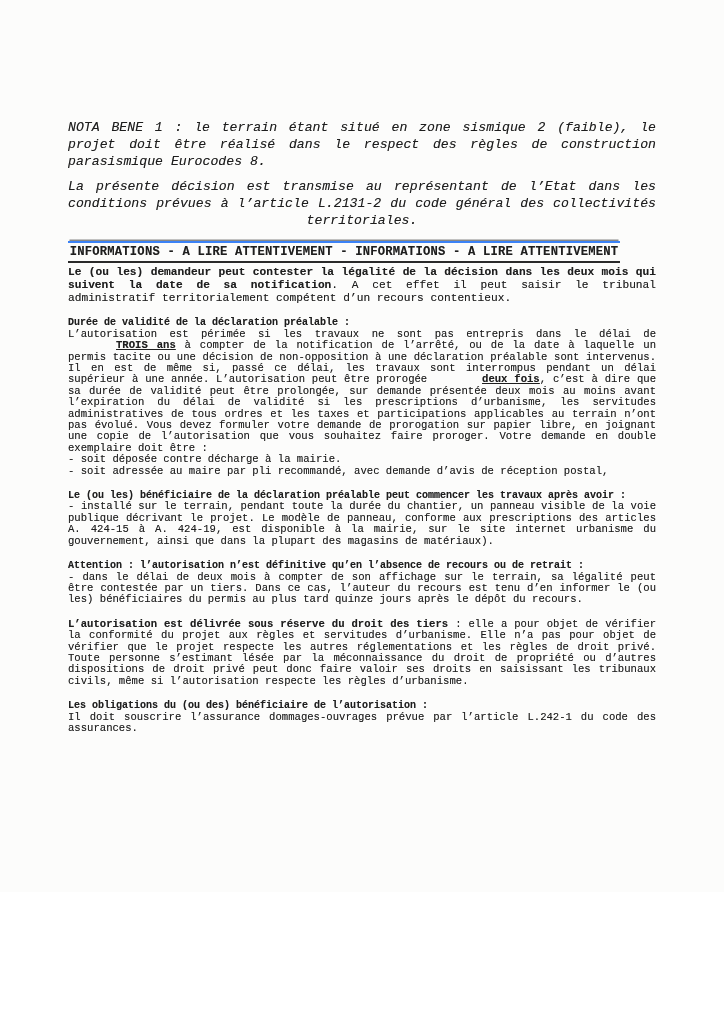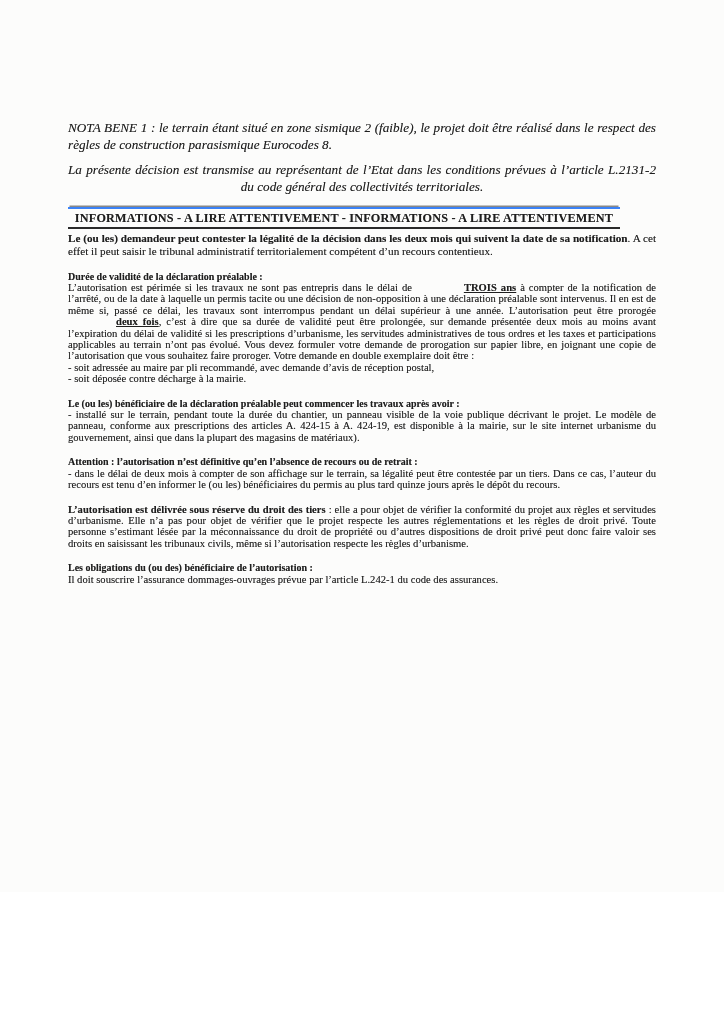--- a/index.html
+++ b/index.html
@@ -1,21 +1,21 @@
 <!DOCTYPE html>
 <html><head>
 <meta charset="utf-8">
 <style>
   html, body { margin: 0; padding: 0; background: #ffffff; }
   .page {
     position: relative;
     width: 724px;
     height: 892px;
     background: #fcfcfb;
-    font-family: Liberation Serif, serif;
+    font-family: Liberation Mono, monospace;
     color: #1e1e1e;
     overflow: hidden;
     text-shadow: 0 0 0.4px rgba(30,30,30,0.45);
   }
   .content {
     position: absolute;
     top: 119px;
     left: 68px;
     width: 588px;
   }
@@ -106,22 +106,22 @@
 
     <div class="banner">
       <div class="banner-title">INFORMATIONS - A LIRE ATTENTIVEMENT - INFORMATIONS - A LIRE ATTENTIVEMENT</div>
     </div>
 
     <p class="contest"><b class="lead">Le (ou les) demandeur peut contester la légalité de la décision dans les deux mois qui suivent la date de sa notification</b><span>. A cet effet il peut saisir le tribunal administratif territorialement compétent d’un recours contentieux.</span></p>
 
     <div class="section">
       <div class="section-title">Durée de validité de la déclaration préalable :</div>
       <p class="body-text"><span>L’autorisation est périmée si les travaux ne sont pas entrepris dans le délai de </span><span class="bu">TROIS ans</span><span> à compter de la notification de l’arrêté, ou de la date à laquelle un permis tacite ou une décision de non-opposition à une déclaration préalable sont intervenus. Il en est de même si, passé ce délai, les travaux sont interrompus pendant un délai supérieur à une année. L’autorisation peut être prorogée </span><span class="bu">deux fois</span><span>, c’est à dire que sa durée de validité peut être prolongée, sur demande présentée deux mois au moins avant l’expiration du délai de validité si les prescriptions d’urbanisme, les servitudes administratives de tous ordres et les taxes et participations applicables au terrain n’ont pas évolué. Vous devez formuler votre demande de prorogation sur papier libre, en joignant une copie de l’autorisation que vous souhaitez faire proroger. Votre demande en double exemplaire doit être :</span></p>
+      <div class="bullet">- soit déposée contre décharge à la mairie.</div>
       <div class="bullet">- soit adressée au maire par pli recommandé, avec demande d’avis de réception postal,</div>
-      <div class="bullet">- soit déposée contre décharge à la mairie.</div>
     </div>
 
     <div class="section">
       <div class="section-title">Le (ou les) bénéficiaire de la déclaration préalable peut commencer les travaux après avoir :</div>
       <p class="body-text">- installé sur le terrain, pendant toute la durée du chantier, un panneau visible de la voie publique décrivant le projet. Le modèle de panneau, conforme aux prescriptions des articles A. 424-15 à A. 424-19, est disponible à la mairie, sur le site internet urbanisme du gouvernement, ainsi que dans la plupart des magasins de matériaux).</p>
     </div>
 
     <div class="section">
       <div class="section-title">Attention : l’autorisation n’est définitive qu’en l’absence de recours ou de retrait :</div>
       <p class="body-text">- dans le délai de deux mois à compter de son affichage sur le terrain, sa légalité peut être contestée par un tiers. Dans ce cas, l’auteur du recours est tenu d’en informer le (ou les) bénéficiaires du permis au plus tard quinze jours après le dépôt du recours.</p>

